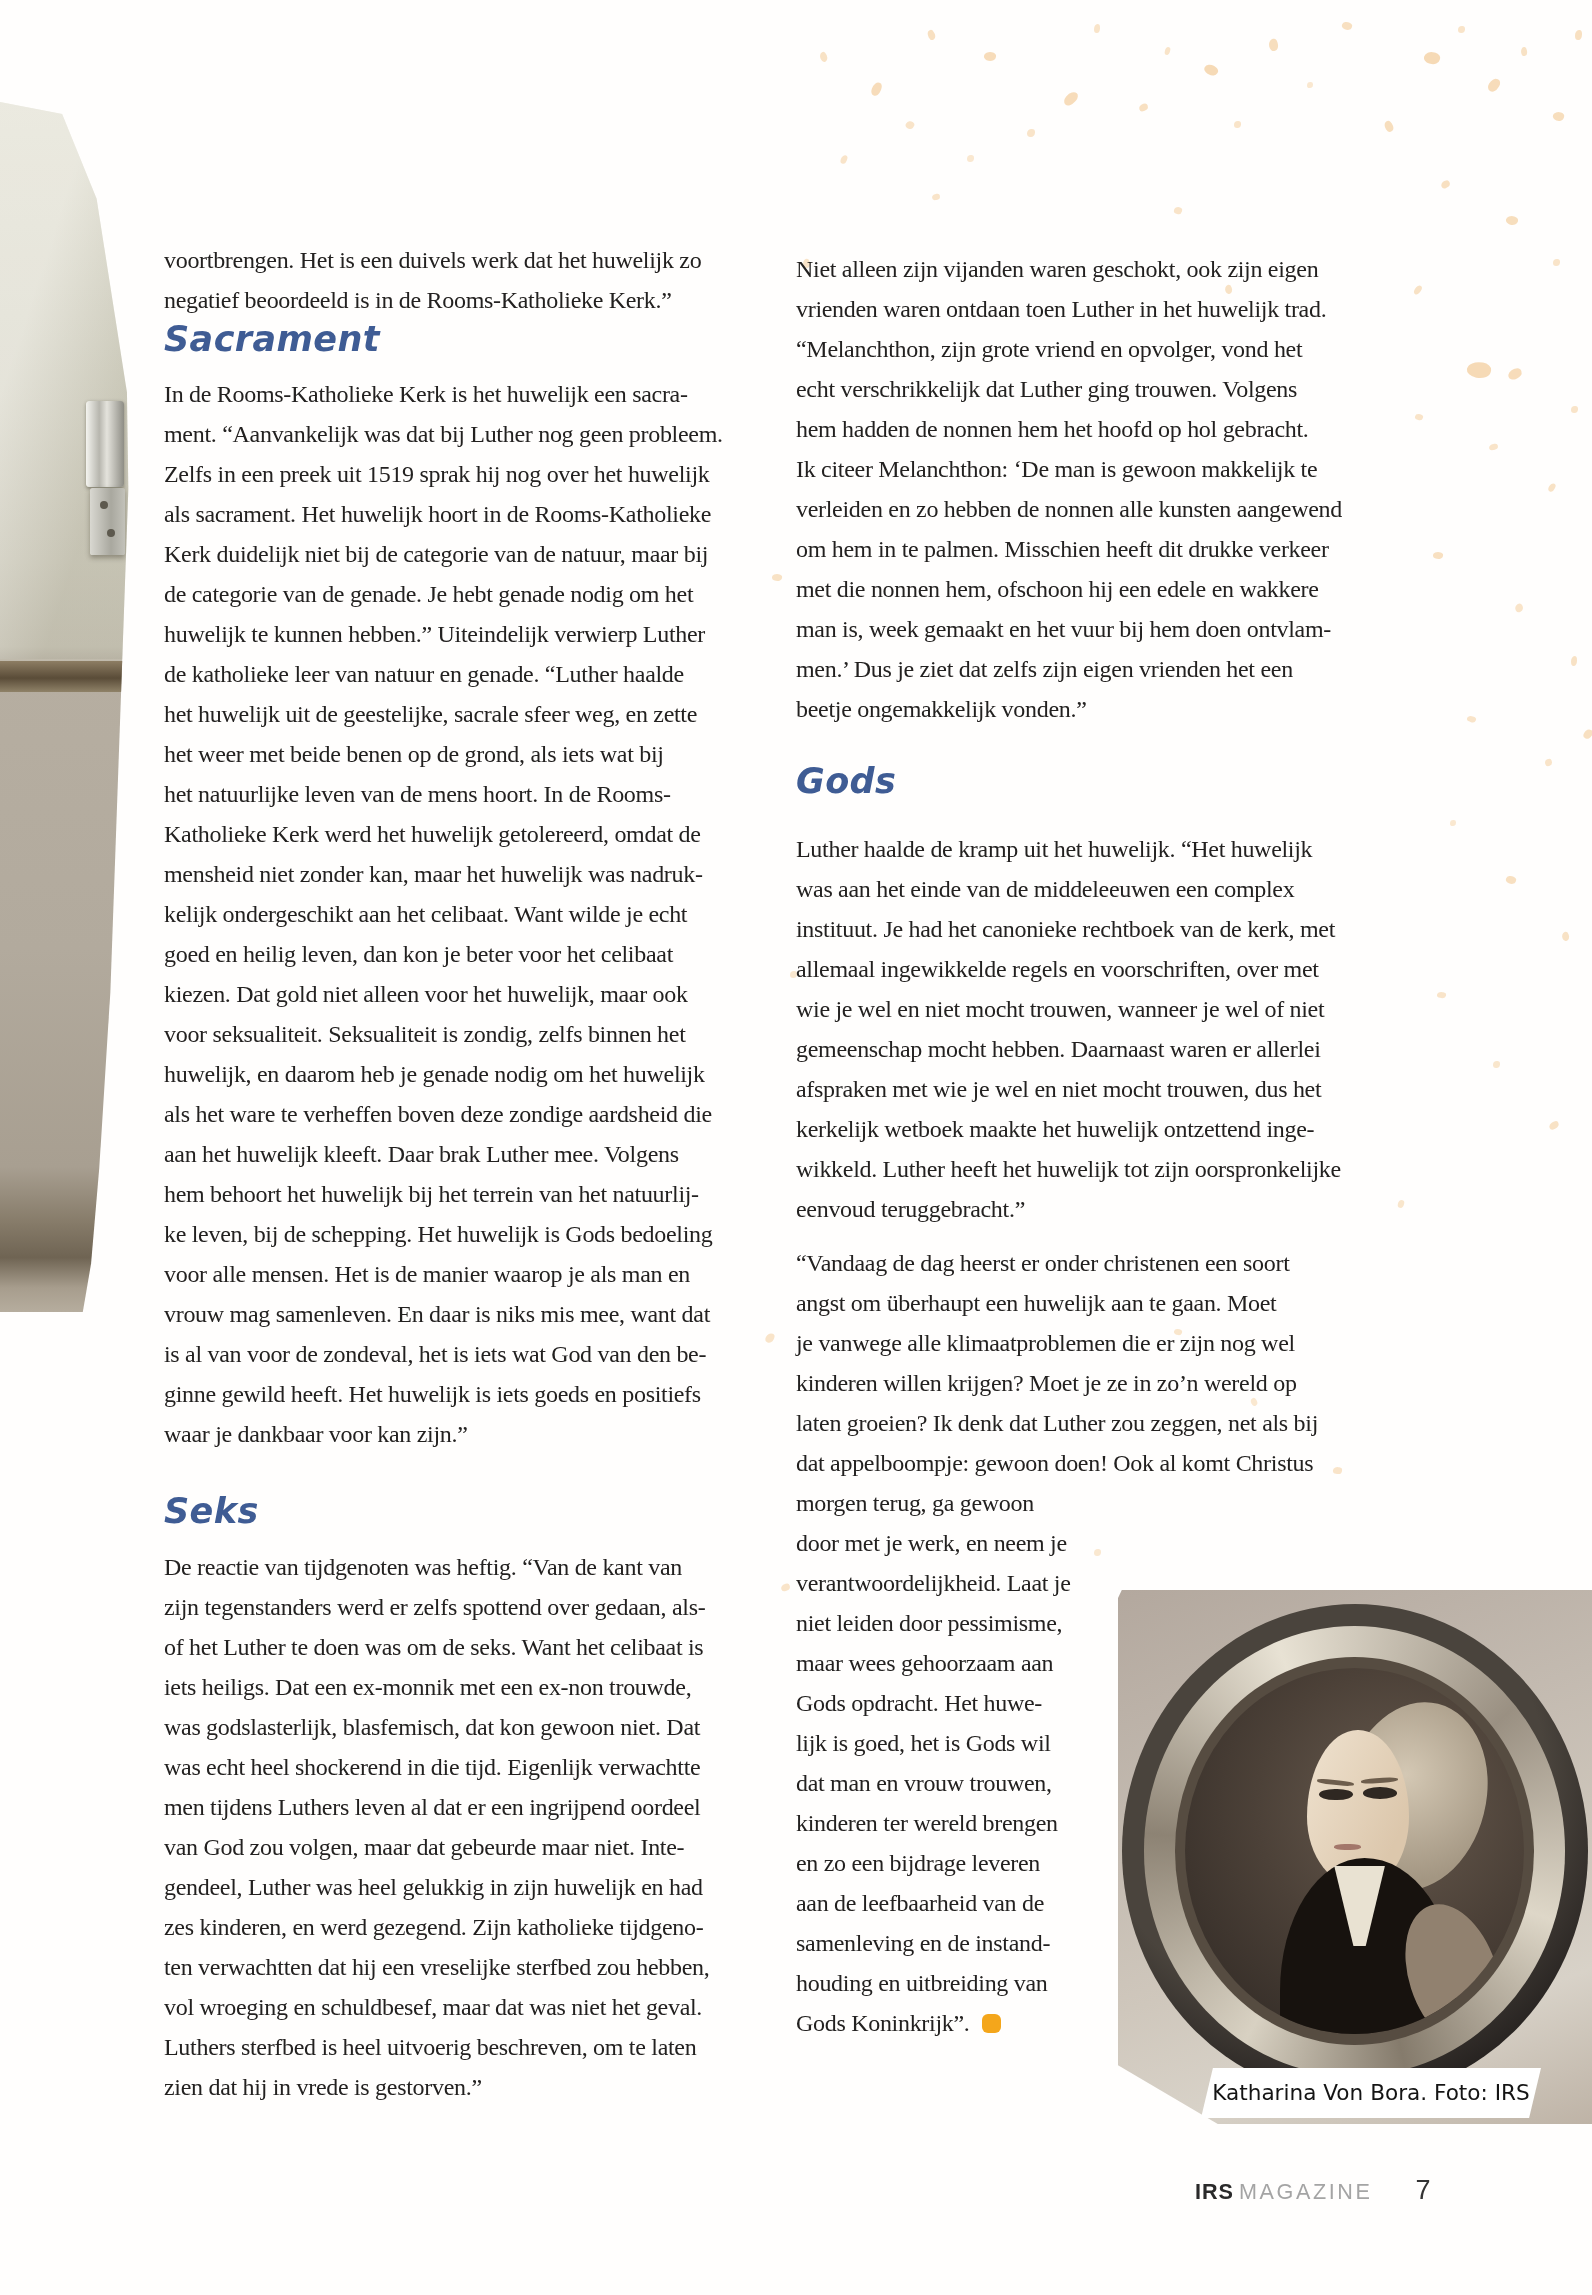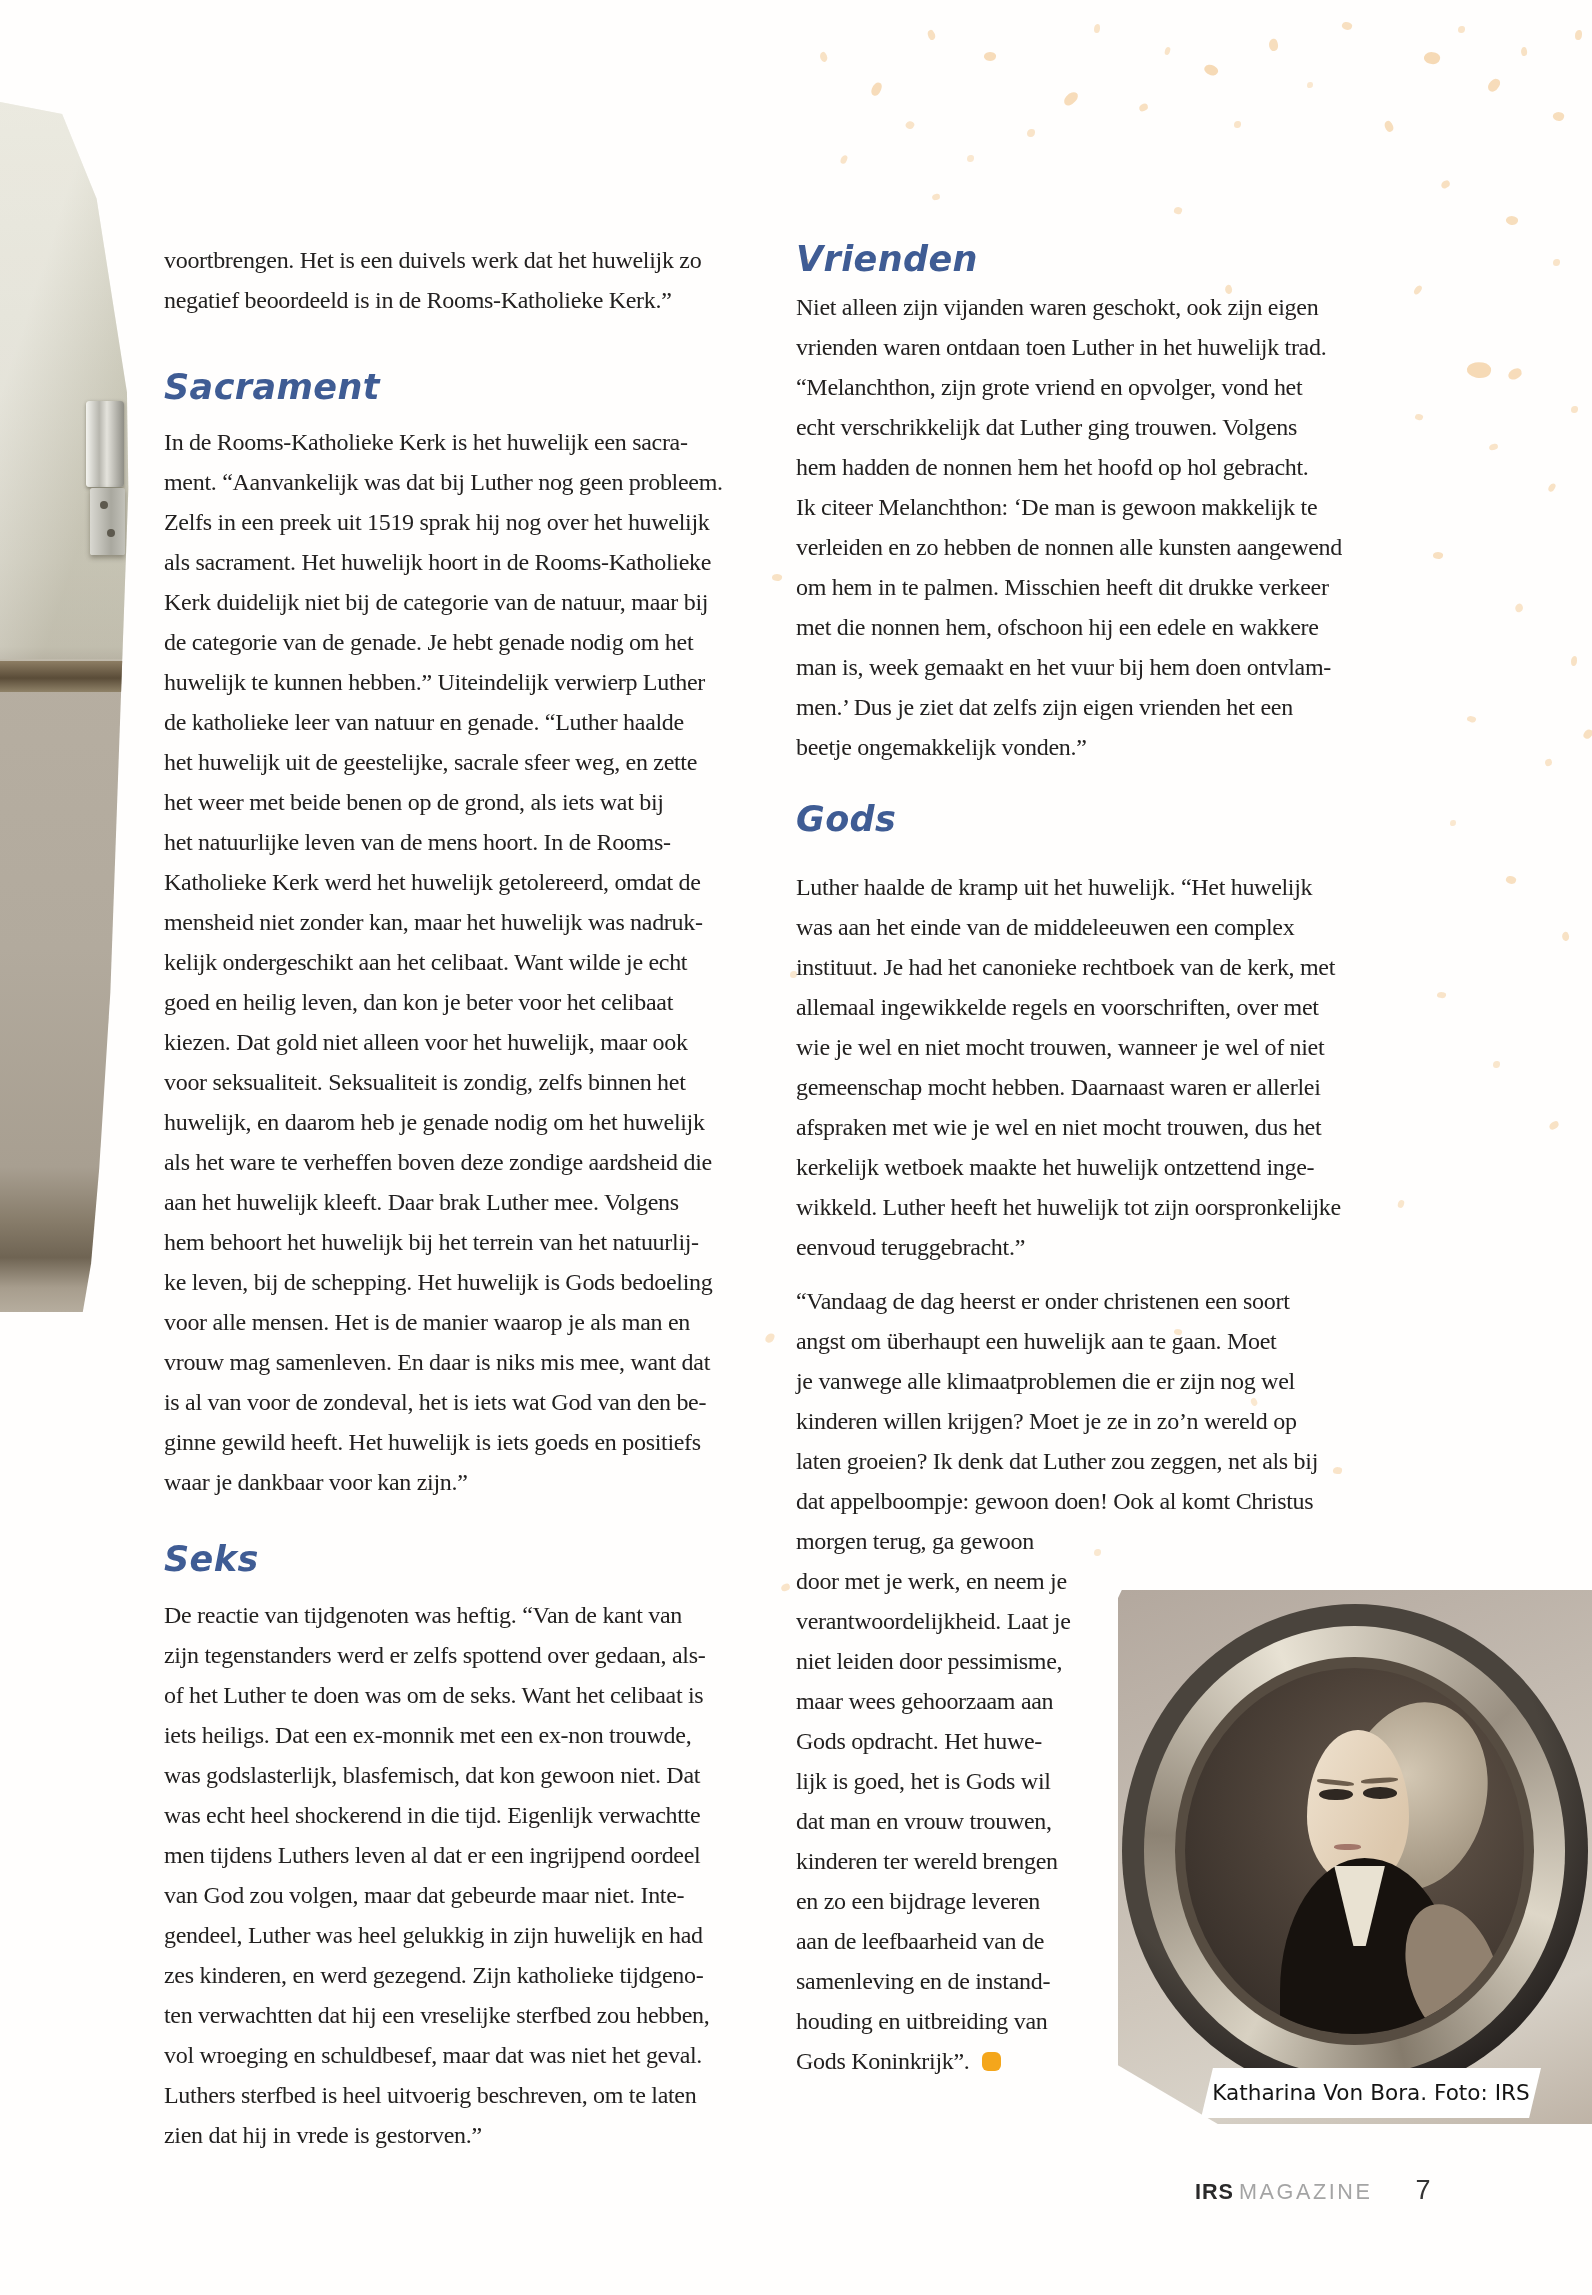--- a/index.html
+++ b/index.html
@@ -22,21 +22,21 @@
   .door-rod{position:absolute;left:0;top:559px;width:131px;height:31px;
     background:linear-gradient(180deg,#8d7d63,#5a4c38 55%,#8f8268);}
   
   .col{position:absolute;z-index:2;width:664px;color:#232120;font-size:24px;line-height:40px;
        letter-spacing:-0.3px;}
   .col p{margin:0;white-space:pre-line;}
   .col h2{margin:0;font-family:"DejaVu Sans",sans-serif;font-style:italic;font-weight:600;
           font-size:35px;line-height:38px;color:#3f5c94;letter-spacing:0.4px;}
   #left-col{left:164px;top:240px;}
   #right-col{left:796px;top:240px;}
-  #left-col .h-sacrament{margin-top:48px;}
+  #left-col .h-sacrament{}
   #left-col .p-sacrament{margin-top:15.5px;}
   #left-col .h-seks{margin-top:38px;font-style:italic;}
   #left-col .p-seks{margin-top:17.3px;}
   #right-col .p-vrienden{margin-top:9px;}
   #right-col .h-kramp{margin-top:33px;}
   #right-col .p-kramp{margin-top:29px;}
   #right-col .h-klimaat{margin-top:33px;}
   #right-col .p-klimaat-wide{margin-top:14px;}
   #right-col .p-klimaat-narrow{width:345px;}
   .end-line{white-space:nowrap;}
@@ -194,21 +194,20 @@
 van God zou volgen, maar dat gebeurde maar niet. Inte-
 gendeel, Luther was heel gelukkig in zijn huwelijk en had
 zes kinderen, en werd gezegend. Zijn katholieke tijdgeno-
 ten verwachtten dat hij een vreselijke sterfbed zou hebben,
 vol wroeging en schuldbesef, maar dat was niet het geval.
 Luthers sterfbed is heel uitvoerig beschreven, om te laten
 zien dat hij in vrede is gestorven.”</p>
 </div>
 
 <div class="col" id="right-col">
-  <h2>Vrienden</h2>
   <p class="p-vrienden">Niet alleen zijn vijanden waren geschokt, ook zijn eigen
 vrienden waren ontdaan toen Luther in het huwelijk trad.
 “Melanchthon, zijn grote vriend en opvolger, vond het
 echt verschrikkelijk dat Luther ging trouwen. Volgens
 hem hadden de nonnen hem het hoofd op hol gebracht.
 Ik citeer Melanchthon: ‘De man is gewoon makkelijk te
 verleiden en zo hebben de nonnen alle kunsten aangewend
 om hem in te palmen. Misschien heeft dit drukke verkeer
 met die nonnen hem, ofschoon hij een edele en wakkere
 man is, week gemaakt en het vuur bij hem doen ontvlam-

